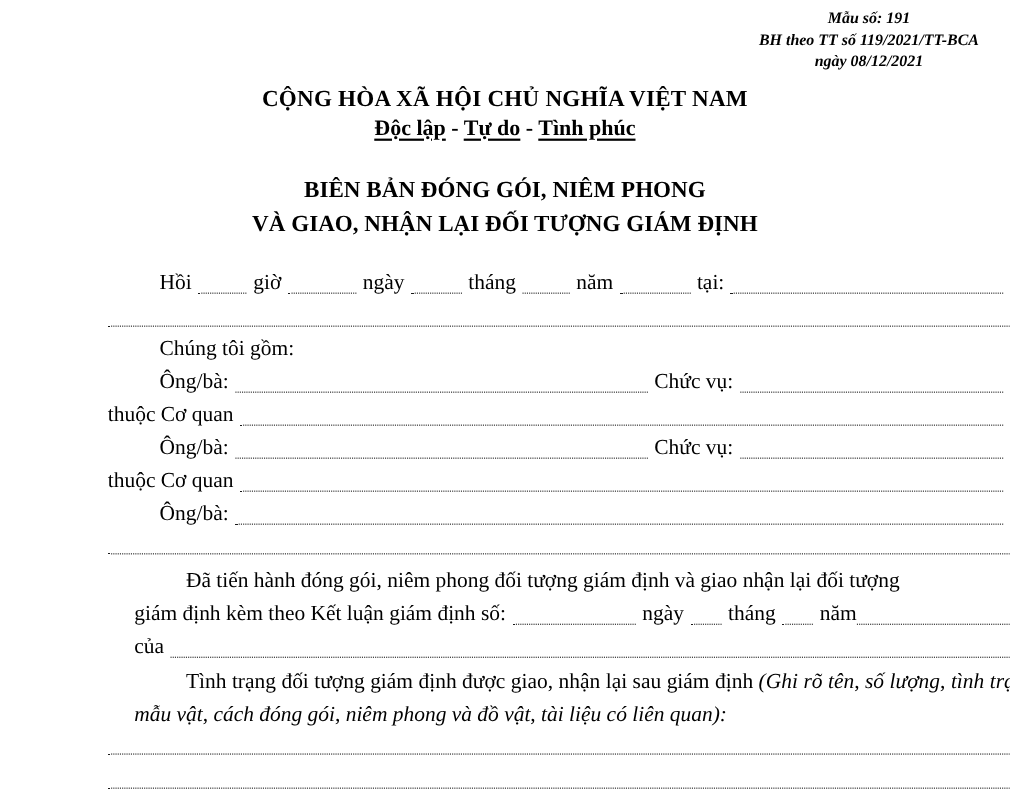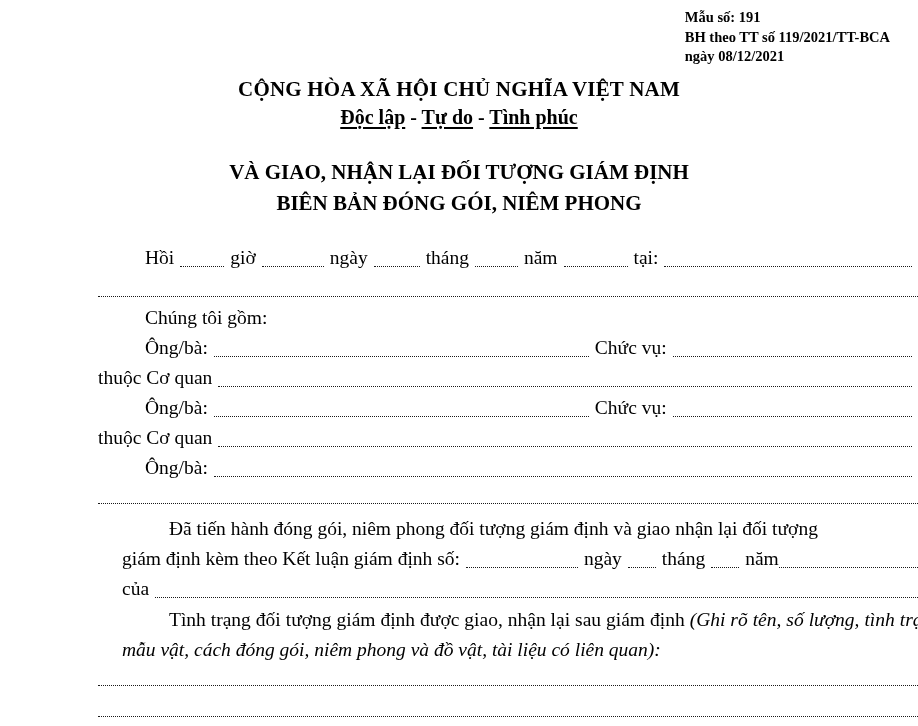--- a/index.html
+++ b/index.html
@@ -20,21 +20,22 @@
     position: relative;
     width: 918px;
     height: 726px;
   }
 
   
   .form-ref {
     position: absolute;
     top: 8px;
     right: 28px;
-    text-align: left;
+    text-align: center;
+    font-style: italic;
     font-weight: bold;
     font-size: 14.5px;
     line-height: 19.5px;
     white-space: nowrap;
   }
 
   
   .national {
     position: absolute;
     top: 77px;
@@ -161,22 +162,22 @@
   </div>
 
   <div class="national">
     <div class="line1">CỘNG HÒA XÃ HỘI CHỦ NGHĨA VIỆT NAM</div>
     <div class="line2">
       <span class="u">Độc lập</span><span class="dash"> - </span><span class="u">Tự do</span><span class="dash"> - </span><span class="u">Tình phúc</span>
     </div>
   </div>
 
   <div class="doc-title">
+    <div>BIÊN BẢN ĐÓNG GÓI, NIÊM PHONG</div>
     <div>VÀ GIAO, NHẬN LẠI ĐỐI TƯỢNG GIÁM ĐỊNH</div>
-    <div>BIÊN BẢN ĐÓNG GÓI, NIÊM PHONG</div>
   </div>
 
   <div class="body-area">
 
     <div class="row">
       <span class="para-indent"></span>
       <span class="lbl">Hồi</span>
       <span class="dots w-hour"></span>
       <span class="lbl">giờ</span>
       <span class="dots w-day"></span>

